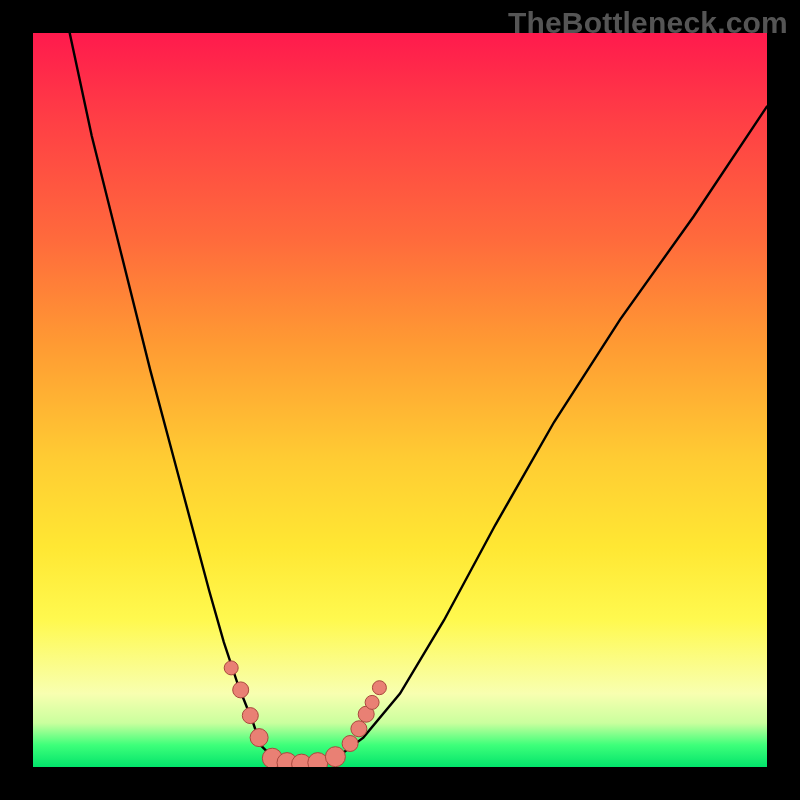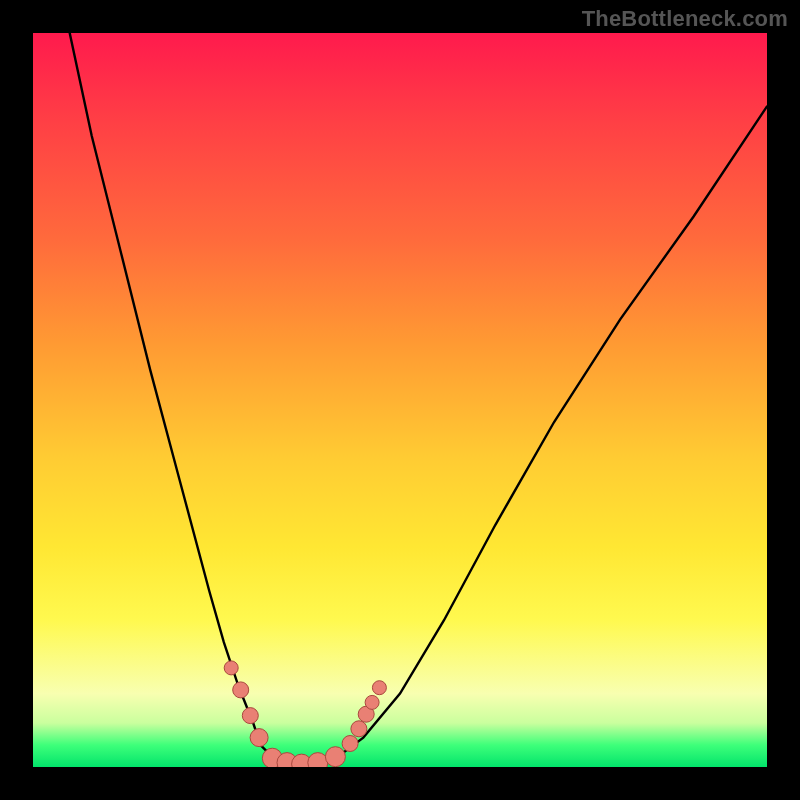--- a/index.html
+++ b/index.html
@@ -45,21 +45,21 @@
     left: 33px;
     top: 33px;
     width: 734px;
     height: 734px;
   }
   .attribution {
     position: absolute;
     top: 6px;
     right: 12px;
     color: #555;
-    font-size: 22px;
+    font-size: 30px;
     font-weight: 600;
     letter-spacing: 0.2px;
   }
 </style>
 </head>
 <body>
 
 <div class="frame">
 
   <div class="plot-bg"></div>

